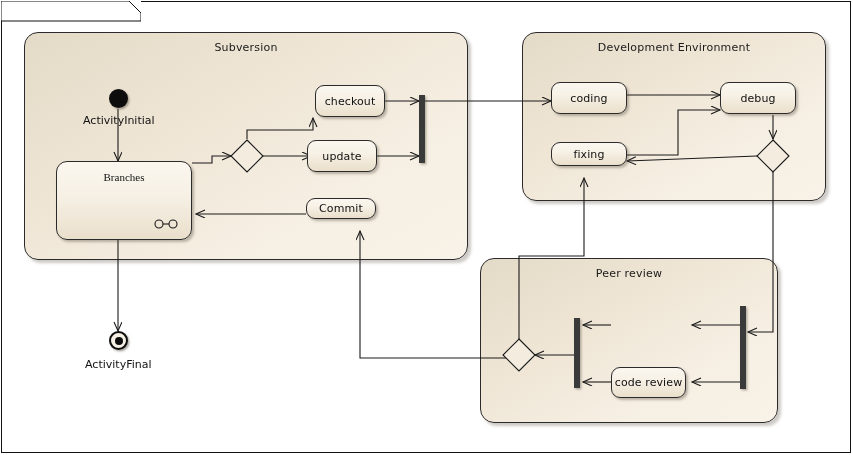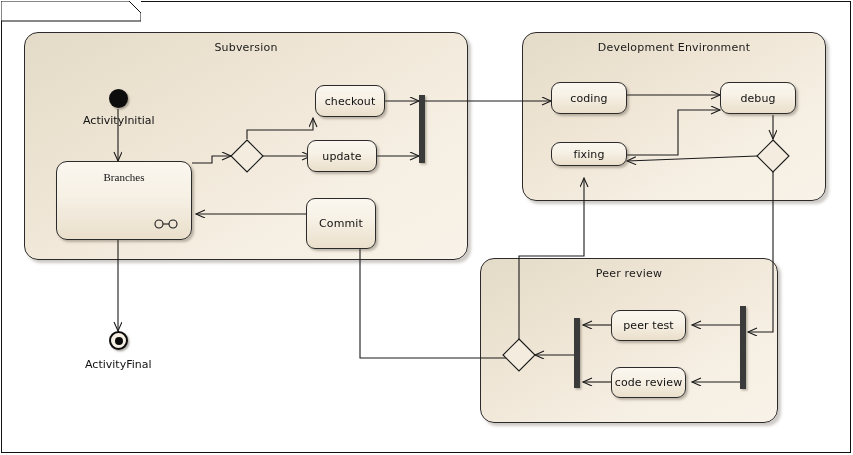--- a/index.html
+++ b/index.html
@@ -243,21 +243,21 @@
   <div class="action" style="left:307px; top:85px; width:70px; height:32px;margin-left:8px;">
     <span>checkout</span>
   </div>
 
   <div class="action" style="left:307px; top:140px; width:70px; height:32px;">
     <span>update</span>
   </div>
 
   <div class="bar" style="left:419px; top:95px; width:6px; height:68px;"></div>
 
-  <div class="action" style="left:306px; top:198px; width:70px; height:51px;">
+  <div class="action" style="left:306px; top:198px; width:70px; height:21px;">
     <span>Commit</span>
   </div>
 
   <div class="final-node" style="left:109px; top:331px;"></div>
   <div class="node-caption" style="left:85px; top:358px;">ActivityFinal</div>
 
   <div class="action" style="left:551px; top:82px; width:76px; height:32px;">
     <span>coding</span>
   </div>
 
@@ -272,23 +272,20 @@
   <svg class="diamond" style="left:756px; top:139px;" viewBox="0 0 34 34">
     <polygon points="17,1 33,17 17,33 1,17" fill="#f3ecdf" stroke="#1a1a1a" stroke-width="1.1"></polygon>
   </svg>
 
   <svg class="diamond" style="left:502px; top:338px;" viewBox="0 0 34 34">
     <polygon points="17,1 33,17 17,33 1,17" fill="#f3ecdf" stroke="#1a1a1a" stroke-width="1.1"></polygon>
   </svg>
 
   <div class="bar" style="left:574px; top:318px; width:6px; height:70px;"></div>
 
-  <div class="action" style="left:611px; top:310px; width:75px; height:31px;">
-    <span>peer test</span>
-  </div>
 
   <div class="action" style="left:611px; top:367px; width:75px; height:31px;">
     <span>code review</span>
   </div>
 
   <div class="bar" style="left:740px; top:306px; width:6px; height:83px;"></div>
 
 </div>
 
 </body></html>

